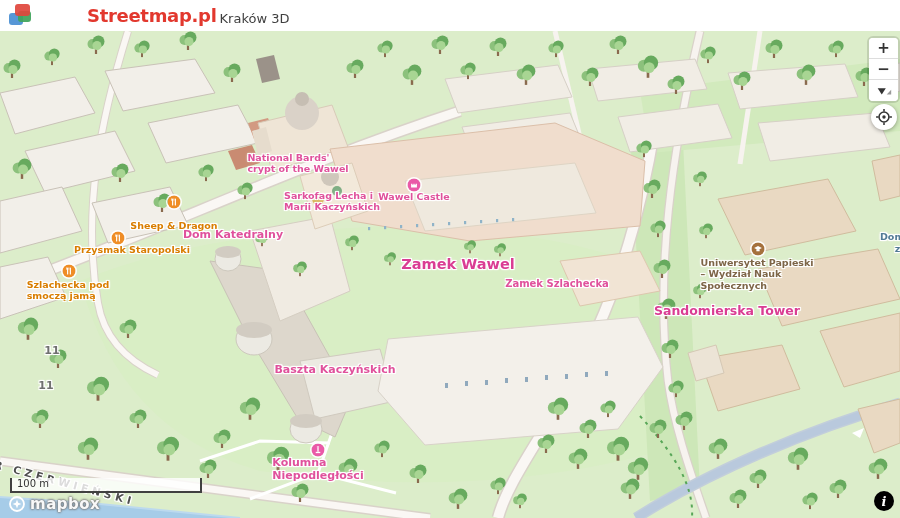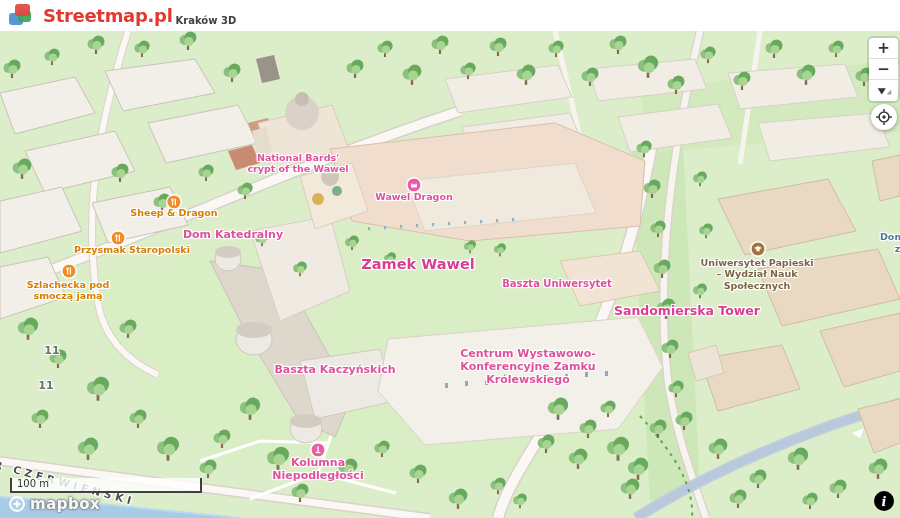--- a/index.html
+++ b/index.html
@@ -7,33 +7,33 @@
        font-family:"DejaVu Sans","Liberation Sans",sans-serif;background:#fff;}
 
   
   header{position:absolute;top:0;left:0;right:0;height:31px;background:#fff;z-index:6;
          display:flex;align-items:center;padding-left:9px;}
   .lg{width:27px;height:25px;position:relative;flex:0 0 auto;margin-right:7px;}
   .lg .sq{position:absolute;border-radius:3px;opacity:.93;}
   .sq.b{left:0;top:10px;width:14px;height:12px;background:#4a8fd3;}
   .sq.g{left:9px;top:8px;width:13px;height:11px;background:#3fa45b;}
   .sq.r{left:6px;top:1px;width:15px;height:12px;background:#e0473d;}
-  .brand{color:#e2382e;font-weight:bold;font-size:18px;letter-spacing:-.3px;}
-  .subtitle{color:#3f3f3f;font-size:10px;font-weight:bold;align-self:flex-end;
+  .brand{color:#e2382e;font-weight:bold;font-size:18px;letter-spacing:-.3px;margin-left:44px;}
+  .subtitle{color:#3f3f3f;font-size:13px;font-weight:normal;align-self:flex-end;
             padding:0 0 5px 3px;}
 
   
   .map{position:absolute;top:31px;left:0;width:900px;height:487px;overflow:hidden;background:#dcedca;}
   .basemap{position:absolute;left:0;top:0;}
 
   .halo{text-shadow:-1px -1px 0 #fff,1px -1px 0 #fff,-1px 1px 0 #fff,1px 1px 0 #fff,
         0 0 3px #fff,0 0 3px #fff;}
-  .poi{position:absolute;transform:translate(-50%,-50%);white-space:pre-line;text-align:center;
+  .poi{position:absolute;transform:translate(-50%,-50%);white-space:pre-line;text-align:left;
        font-weight:bold;line-height:1.2;z-index:3;}
-  .pink{color:#e0519c;} .pinklg{color:#da3d93;} .orange{color:#d97d00;}
+  .pink{color:#e0519c;} .pinklg{color:#da3d93;margin-left:40px;} .orange{color:#d97d00;}
   .brown{color:#7d6547;} .blue{color:#527a96;}
   .s9{font-size:9.5px;} .s10{font-size:10px;} .s11{font-size:11px;}
   .s12{font-size:12.5px;} .s14{font-size:14.5px;}
   .poi-ico{position:absolute;transform:translate(-50%,-50%);width:13px;height:13px;border-radius:50%;
            box-shadow:0 0 0 1.5px rgba(255,255,255,.95);z-index:3;}
   .poi-ico svg{display:block;width:13px;height:13px;}
   .street{position:absolute;left:-4px;top:427px;transform:rotate(15deg);transform-origin:0 0;
           letter-spacing:4px;font-size:10.5px;font-weight:bold;color:#4e4e4e;z-index:2;}
   .ref{position:absolute;transform:translate(-50%,-50%);font-size:11px;color:#707070;
        font-weight:bold;z-index:2;}
@@ -326,35 +326,34 @@
       <svg viewBox="0 0 20 20">
           <circle cx="10" cy="10" r="10" fill="#ea5aa8"></circle>
       <rect x="8.3" y="4.5" width="3.4" height="1.6" fill="#fff"></rect>
       <rect x="9" y="6.3" width="2" height="6.4" fill="#fff"></rect>
       <rect x="6.5" y="12.8" width="7" height="2" fill="#fff"></rect>
         </svg>
     </span>
 
     <div class="poi pink s9 halo" style="left:298px;top:132px">National Bards'
 crypt of the Wawel</div>
-    <div class="poi pink s9 halo" style="left:414px;top:166px">Wawel Dragon</div>
-    <div class="poi orange s9 halo" style="left:174px;top:182px">Sheep &amp; Dragon</div>
+    <div class="poi pink s9 halo" style="left:332px;top:170px">Sarkofag Lecha i
+Marii Kaczyńskich</div>
+    <div class="poi pink s9 halo" style="left:414px;top:166px">Wawel Castle</div>
+    <div class="poi orange s9 halo" style="left:174px;top:195px">Sheep &amp; Dragon</div>
     <div class="poi orange s9 halo" style="left:132px;top:219px">Przysmak Staropolski</div>
     <div class="poi orange s9 halo" style="left:68px;top:259px">Szlachecka pod
 smoczą jamą</div>
     <div class="poi pink s11 halo" style="left:233px;top:204px">Dom Katedralny</div>
     <div class="poi pinklg s14 halo" style="left:418px;top:234px">Zamek Wawel</div>
-    <div class="poi pink s10 halo" style="left:557px;top:253px">Baszta Uniwersytet</div>
+    <div class="poi pink s10 halo" style="left:557px;top:253px">Zamek Szlachecka</div>
     <div class="poi brown s9 halo" style="left:757px;top:243px">Uniwersytet Papieski
 – Wydział Nauk
 Społecznych</div>
     <div class="poi pinklg s12 halo" style="left:687px;top:279px">Sandomierska Tower</div>
-    <div class="poi pink s11 halo" style="left:528px;top:336px">Centrum Wystawowo-
-Konferencyjne Zamku
-Królewskiego</div>
     <div class="poi pink s11 halo" style="left:335px;top:339px">Baszta Kaczyńskich</div>
     <div class="poi pink s11 halo" style="left:318px;top:438px">Kolumna
 Niepodległości</div>
     <div class="clip-label blue s9 halo">Dom św
 z ł</div>
 
     <div class="street halo">R CZERWIEŃSKI</div>
     <span class="ref halo" style="left:52px;top:319px">11</span>
     <span class="ref halo" style="left:46px;top:354px">11</span>
 

